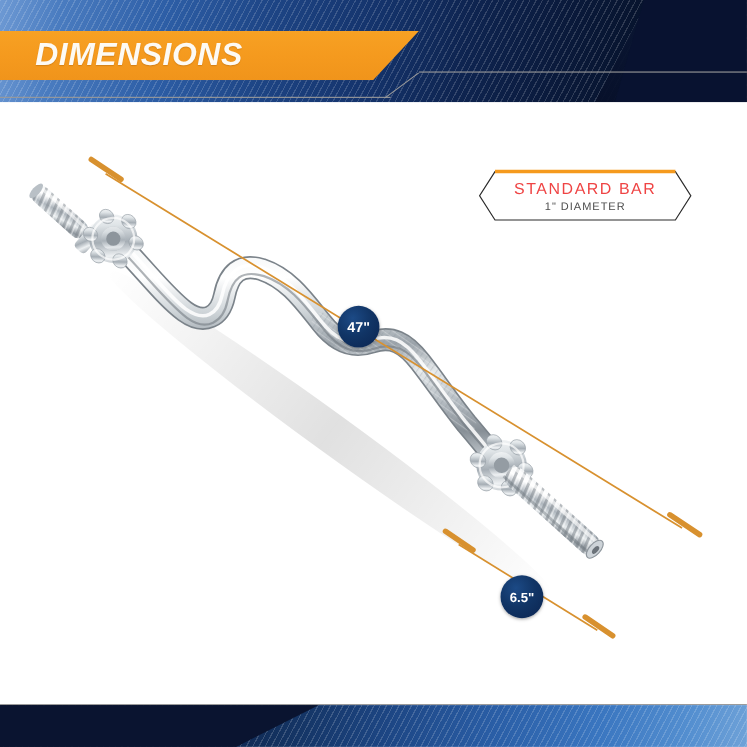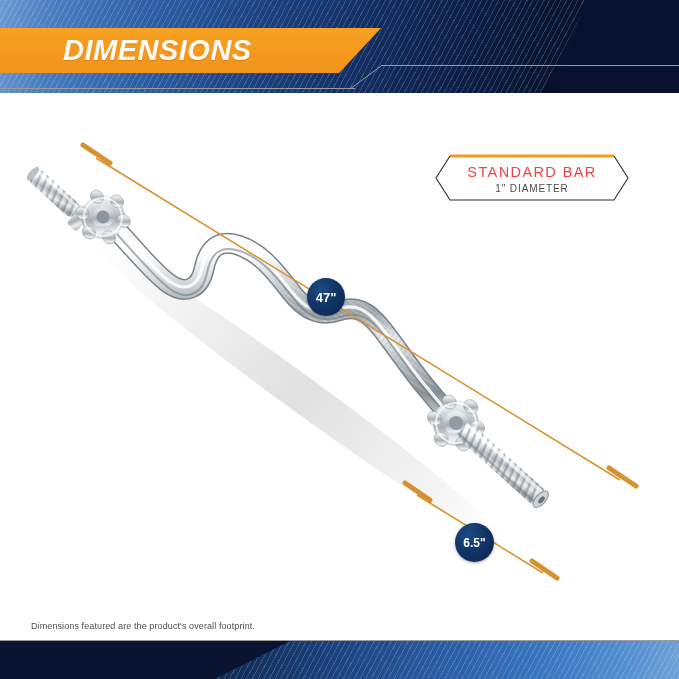--- a/index.html
+++ b/index.html
@@ -52,21 +52,21 @@
   }
 
   
   .banner{
     position:absolute; left:0; top:28px; width:381px; height:45px;
     background:linear-gradient(180deg,#f7a123 0%,#f59a1e 50%,#f0941b 100%);
     clip-path:polygon(0 0, 100% 0, 89% 100%, 0 100%);
     display:flex; align-items:center;
   }
   .banner-title{
-    margin-left:63px;
+    margin-left:32px;
     font-size:29px; font-weight:bold; font-style:italic;
     letter-spacing:0.5px;
     color:#fdfaf4;
     font-family:"Liberation Sans", sans-serif;
     text-shadow:0 1px 1px rgba(120,60,0,.25);
   }
 
   
   .frame-line-left{
     position:absolute; left:0; top:88px; width:355px; height:1px;
@@ -366,21 +366,20 @@
     </svg>
     <div class="callout-text">
       <span class="callout-title">STANDARD BAR</span>
       <span class="callout-sub">1" DIAMETER</span>
     </div>
   </div>
 
   <div class="badge badge-47">47"</div>
   <div class="badge badge-65">6.5"</div>
 
-  <div class="footnote">Dimensions featured are the product's overall footprint.</div>
   <div class="frame-line-bottom"></div>
 
   <div class="footer-bar">
     <div class="footer-grad"></div>
     <div class="footer-stripes"></div>
     <div class="footer-leftblock"></div>
   </div>
 
 </div>
 

